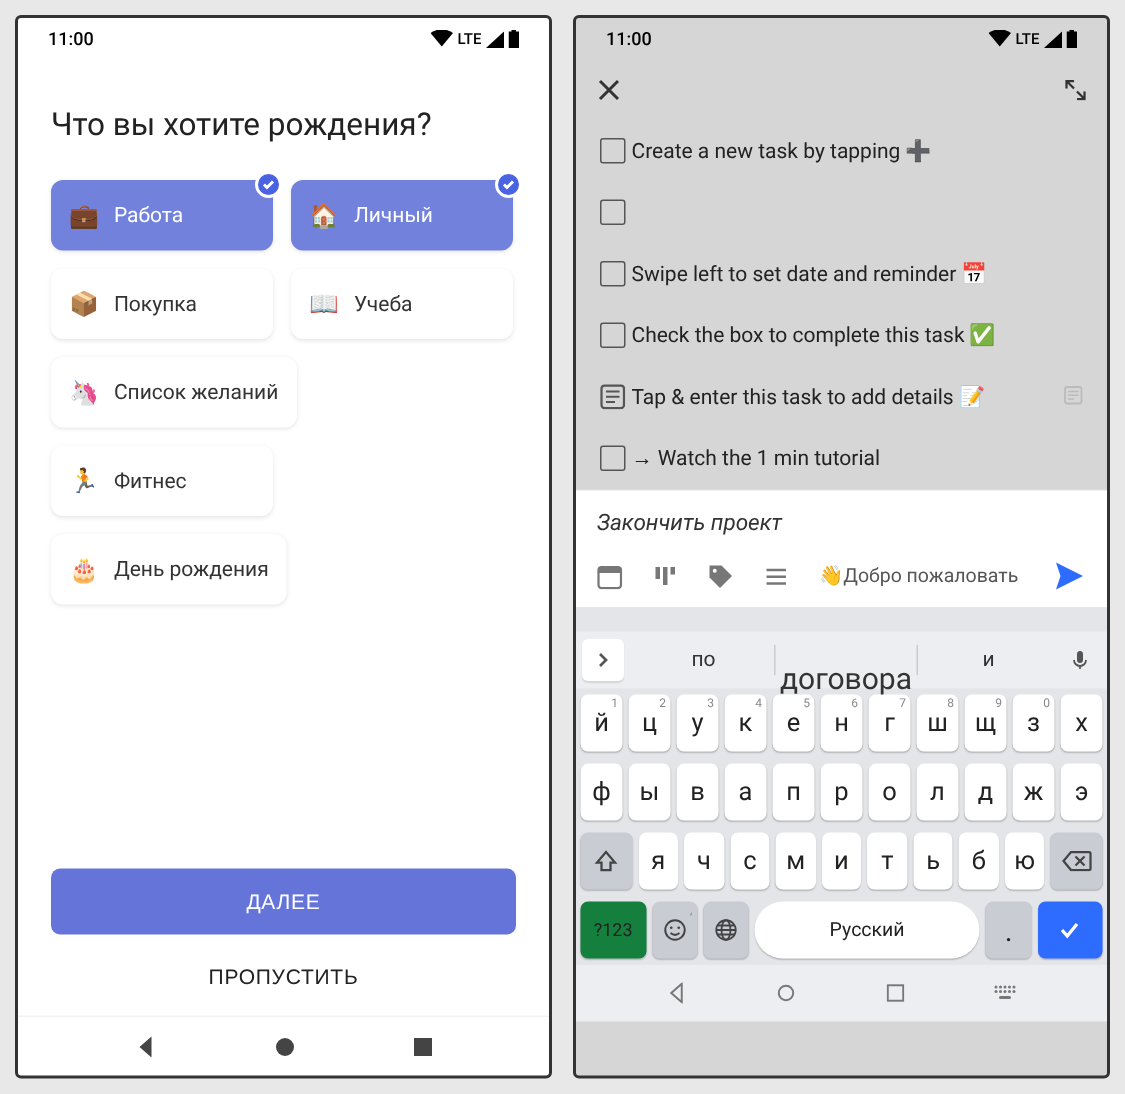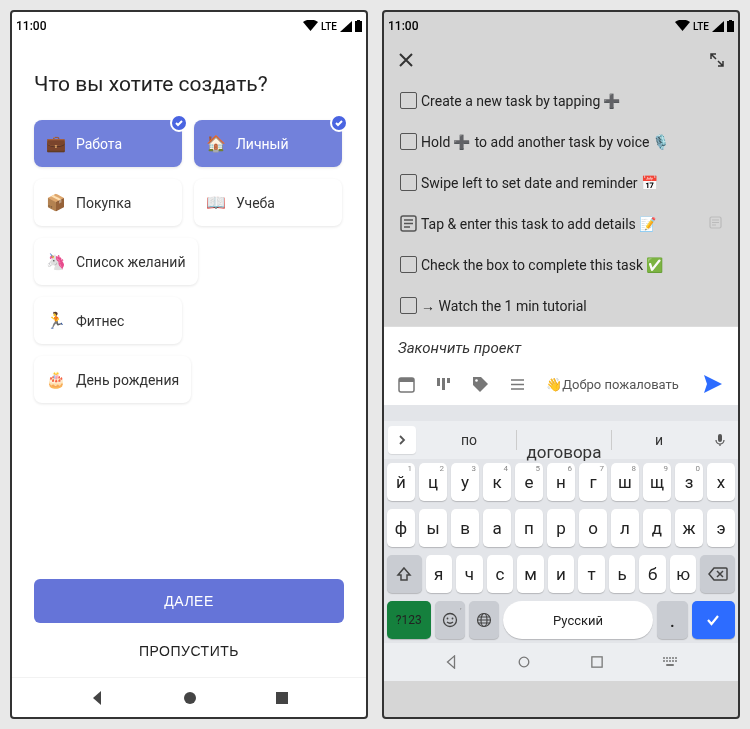--- a/index.html
+++ b/index.html
@@ -21,21 +21,21 @@
     display: flex;
     flex-direction: column;
     overflow: hidden;
     position: relative;
   }
   .status-bar {
     height: 28px;
     display: flex;
     align-items: center;
     justify-content: space-between;
-    padding: 0 4px;
+    padding: 0 20px;
     font-size: 12px;
     font-weight: 500;
     color: #000;
   }
   .status-icons { display: flex; align-items: center; gap: 3px; }
   .status-icons svg { display: block; }
   .screen1-content { flex: 1; padding: 14px 22px 0; display: flex; flex-direction: column; }
   .title { font-size: 21px; font-weight: 400; color: #222; margin: 18px 0 24px; }
   .cards { display: flex; flex-wrap: wrap; gap: 12px; }
   .card {
@@ -170,21 +170,21 @@
     margin-right: 6px;
     color: #555;
     box-shadow: 0 1px 1px rgba(0,0,0,0.1);
   }
   .sugg-item {
     flex: 1;
     text-align: center;
     font-size: 14px;
     color: #333;
   }
-  .sugg-item.mid { font-size: 17px; margin-top: 24px; }
+  .sugg-item.mid { font-size: 20px; margin-top: 24px; }
   .sugg-mic { width: 28px; display:flex; align-items:center; justify-content:center; color:#555; }
   .sugg-sep { width:1px; height:20px; background:#ccc; }
 
   .krow { display: flex; gap: 4px; padding: 4px 3px; }
   .krow.r2 { padding-left: 3px; padding-right: 3px; }
   .key {
     flex: 1;
     background: #fff;
     border-radius: 5px;
     height: 38px;
@@ -232,21 +232,21 @@
           <path fill="#000" d="M0 11 L12 11 L12 0 Z"></path>
         </svg>
       <svg width="7" height="12" viewBox="0 0 7 12">
           <rect x="0" y="1" width="7" height="11" fill="#000"></rect>
           <rect x="2" y="0" width="3" height="1.5" fill="#000"></rect>
         </svg>
     </span>
   </div>
 
   <div class="screen1-content">
-    <div class="title">Что вы хотите создать?</div>
+    <div class="title">Что вы хотите рождения?</div>
     <div class="cards">
 
     <div class="card selected">
           <span class="emoji">💼</span>
           <span>Работа</span>
           <span class="check-badge">
             <svg width="10" height="10" viewBox="0 0 10 10">
               <path fill="none" stroke="#fff" stroke-width="2" d="M2 5 L4 7 L8 3"></path>
             </svg>
           </span>
@@ -328,40 +328,39 @@
   </div>
 
   <div class="tasks">
 
   <div class="task-row">
         <span class="cb"></span>
         <span class="task-text">Create a new task by tapping ➕</span>
       </div>
       <div class="task-row">
         <span class="cb"></span>
-        <span class="task-text">Hold ➕ to add another task by voice 🎙️</span>
       </div>
       <div class="task-row">
         <span class="cb"></span>
         <span class="task-text">Swipe left to set date and reminder 📅</span>
+      </div>
+      <div class="task-row">
+        <span class="cb"></span>
+        <span class="task-text">Check the box to complete this task ✅</span>
       </div>
       <div class="task-row">
         <span class="note-icon"><svg width="17" height="17" viewBox="0 0 17 17">
             <rect x="1" y="1" width="15" height="15" rx="2" fill="none" stroke="#555" stroke-width="1.5"></rect>
             <path stroke="#555" stroke-width="1.3" d="M4 5 h9 M4 8.5 h9 M4 12 h6"></path>
           </svg></span>
         <span class="task-text">Tap &amp; enter this task to add details 📝</span>
         <span class="task-trailing"><svg width="13" height="13" viewBox="0 0 13 13">
             <rect x="1" y="1" width="11" height="11" rx="1.5" fill="none" stroke="#bbb" stroke-width="1.2"></rect>
             <path stroke="#bbb" d="M3 4h7M3 6.5h7M3 9h4"></path>
           </svg></span>
-      </div>
-      <div class="task-row">
-        <span class="cb"></span>
-        <span class="task-text">Check the box to complete this task ✅</span>
       </div>
       <div class="task-row">
         <span class="cb"></span>
         <span class="task-text">→ Watch the 1 min tutorial</span>
       </div>
     </div>
 
   <div class="input-panel">
     <div class="input-line">Закончить проект</div>
     <div class="tool-row">

